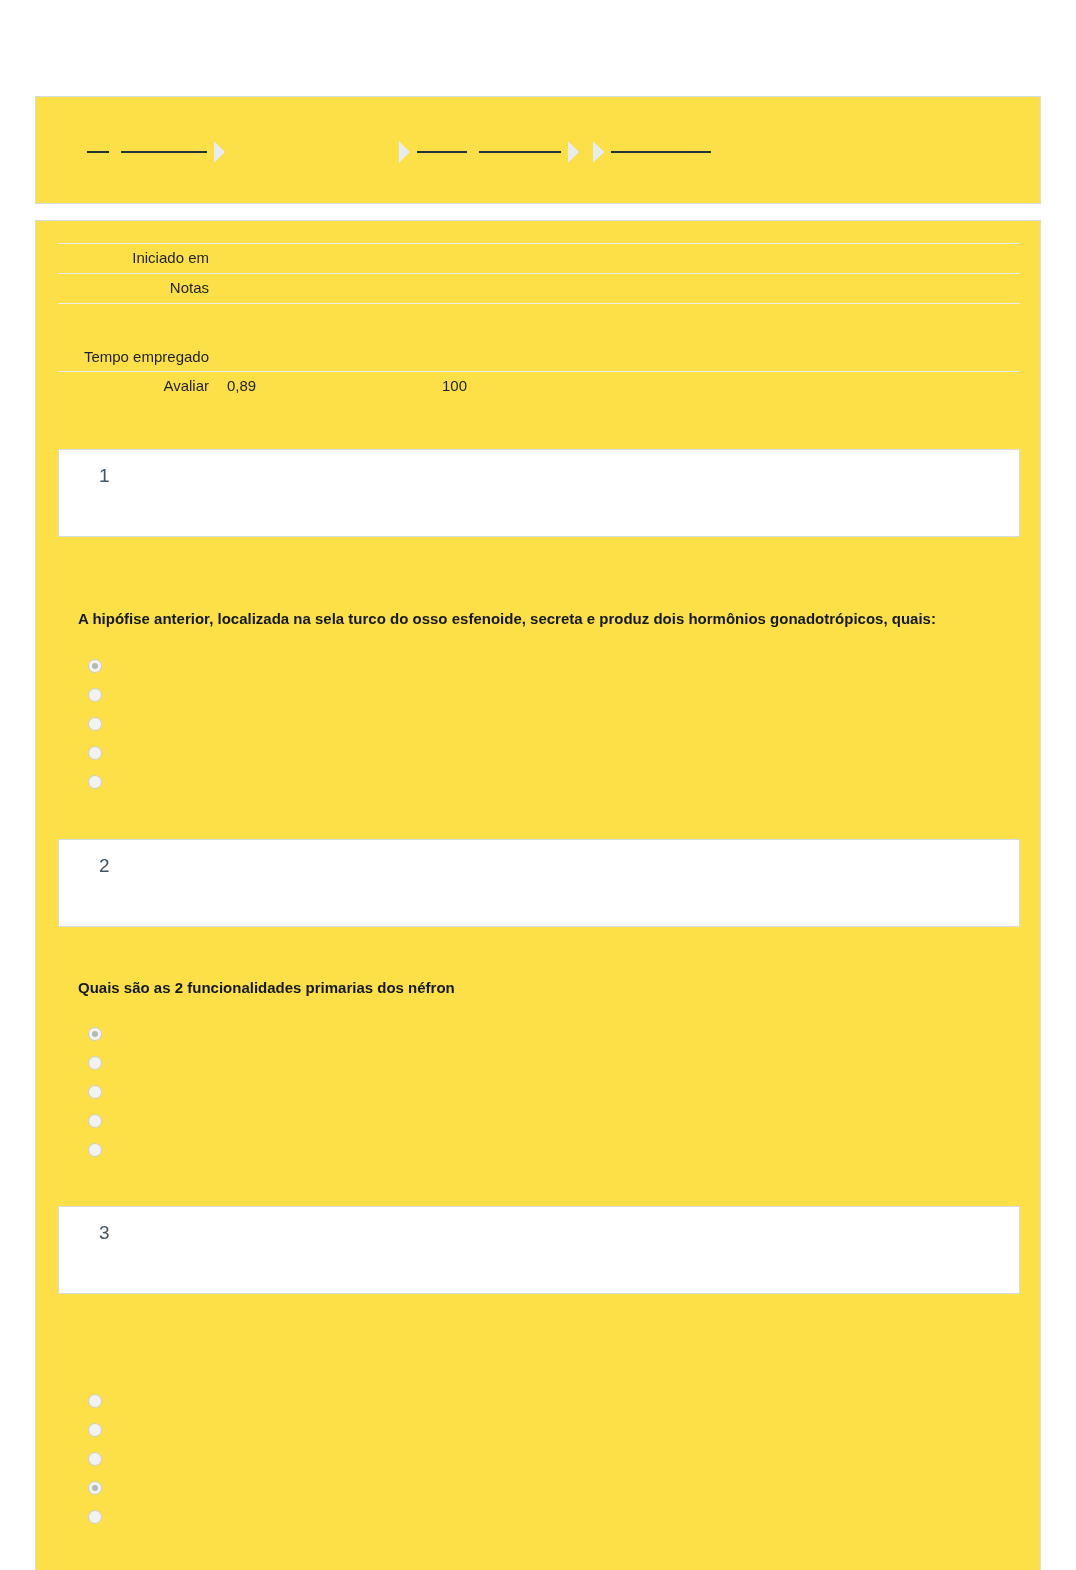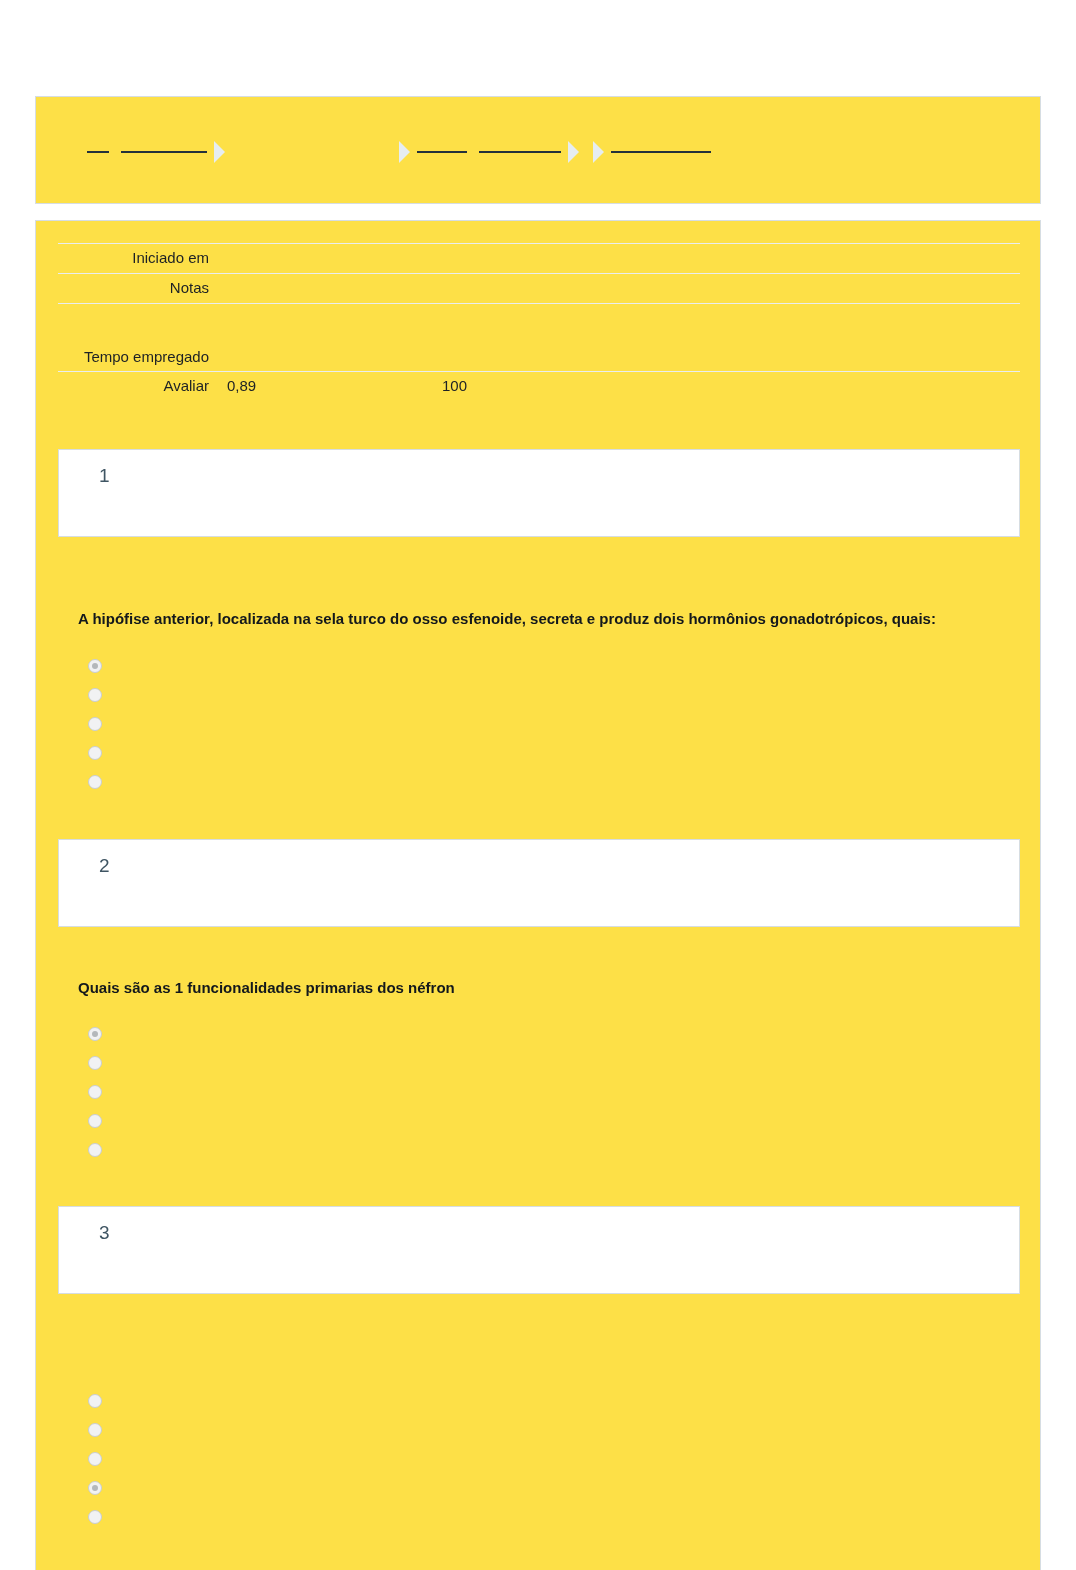--- a/index.html
+++ b/index.html
@@ -257,21 +257,21 @@
       </div>
       <div class="option">
         <span class="radio"></span>
         <span class="option-label"></span>
       </div>
     </div>
 
     <div class="qbox" style="top:618px;">
       <span class="qnum" style="top:16px;left:40px;">2</span>
     </div>
-    <div class="qtext" style="top:755px;">Quais são as 1 funcionalidades primarias dos néfron</div>
+    <div class="qtext" style="top:755px;">Quais são as 2 funcionalidades primarias dos néfron</div>
 
     <div class="options" style="top:798px;">
       <div class="option">
         <span class="radio checked"></span>
         <span class="option-label"></span>
       </div>
       <div class="option">
         <span class="radio"></span>
         <span class="option-label"></span>
       </div>

